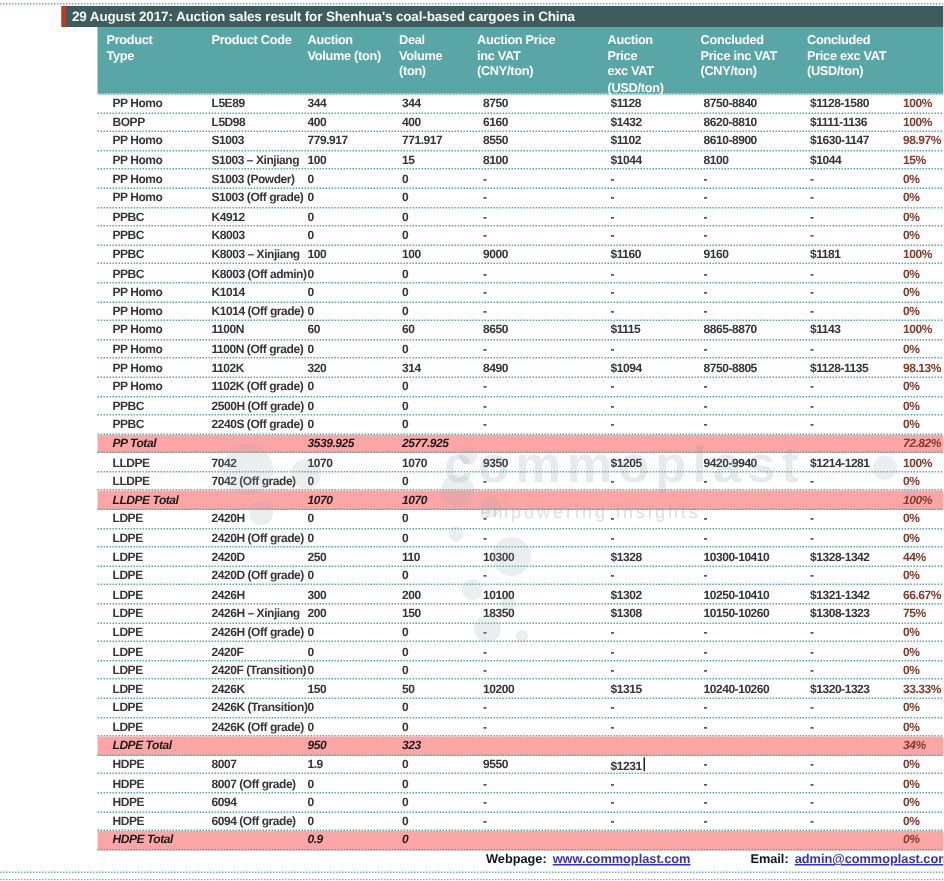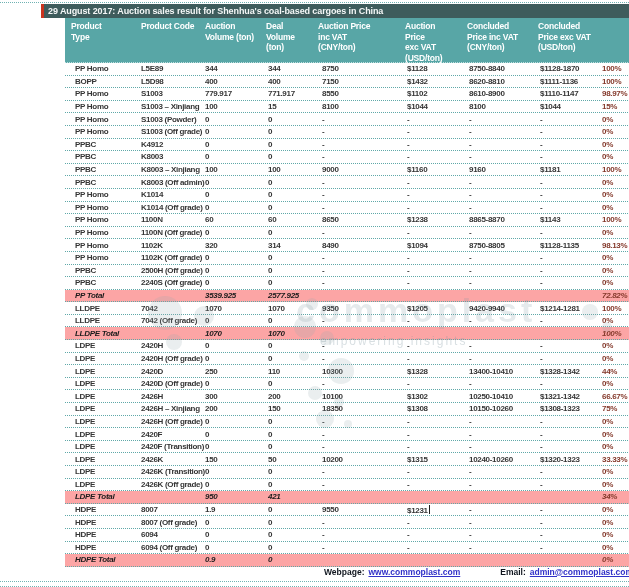--- a/index.html
+++ b/index.html
@@ -88,43 +88,43 @@
 
     <div id="tbody">
         <div class="trow grid9">
           <div class="cell c0">PP Homo</div>
           <div class="cell c1">L5E89</div>
           <div class="cell c2">344</div>
           <div class="cell c3">344</div>
           <div class="cell c4">8750</div>
           <div class="cell c5">$1128</div>
           <div class="cell c6">8750-8840</div>
-          <div class="cell c7">$1128-1870</div>
+          <div class="cell c7">$1128-1580</div>
           <div class="cell c8">100%</div>
         </div>
         <div class="trow grid9">
           <div class="cell c0">BOPP</div>
           <div class="cell c1">L5D98</div>
           <div class="cell c2">400</div>
           <div class="cell c3">400</div>
-          <div class="cell c4">7150</div>
+          <div class="cell c4">6160</div>
           <div class="cell c5">$1432</div>
           <div class="cell c6">8620-8810</div>
           <div class="cell c7">$1111-1136</div>
           <div class="cell c8">100%</div>
         </div>
         <div class="trow grid9">
           <div class="cell c0">PP Homo</div>
           <div class="cell c1">S1003</div>
           <div class="cell c2">779.917</div>
           <div class="cell c3">771.917</div>
           <div class="cell c4">8550</div>
           <div class="cell c5">$1102</div>
           <div class="cell c6">8610-8900</div>
-          <div class="cell c7">$1110-1147</div>
+          <div class="cell c7">$1630-1147</div>
           <div class="cell c8">98.97%</div>
         </div>
         <div class="trow grid9">
           <div class="cell c0">PP Homo</div>
           <div class="cell c1">S1003 – Xinjiang</div>
           <div class="cell c2">100</div>
           <div class="cell c3">15</div>
           <div class="cell c4">8100</div>
           <div class="cell c5">$1044</div>
           <div class="cell c6">8100</div>
@@ -218,21 +218,21 @@
           <div class="cell c6">-</div>
           <div class="cell c7">-</div>
           <div class="cell c8">0%</div>
         </div>
         <div class="trow grid9">
           <div class="cell c0">PP Homo</div>
           <div class="cell c1">1100N</div>
           <div class="cell c2">60</div>
           <div class="cell c3">60</div>
           <div class="cell c4">8650</div>
-          <div class="cell c5">$1238</div>
+          <div class="cell c5">$1115</div>
           <div class="cell c6">8865-8870</div>
           <div class="cell c7">$1143</div>
           <div class="cell c8">100%</div>
         </div>
         <div class="trow grid9">
           <div class="cell c0">PP Homo</div>
           <div class="cell c1">1100N (Off grade)</div>
           <div class="cell c2">0</div>
           <div class="cell c3">0</div>
           <div class="cell c4">-</div>
@@ -351,21 +351,21 @@
           <div class="cell c7">-</div>
           <div class="cell c8">0%</div>
         </div>
         <div class="trow grid9">
           <div class="cell c0">LDPE</div>
           <div class="cell c1">2420D</div>
           <div class="cell c2">250</div>
           <div class="cell c3">110</div>
           <div class="cell c4">10300</div>
           <div class="cell c5">$1328</div>
-          <div class="cell c6">13400-10410</div>
+          <div class="cell c6">10300-10410</div>
           <div class="cell c7">$1328-1342</div>
           <div class="cell c8">44%</div>
         </div>
         <div class="trow grid9">
           <div class="cell c0">LDPE</div>
           <div class="cell c1">2420D (Off grade)</div>
           <div class="cell c2">0</div>
           <div class="cell c3">0</div>
           <div class="cell c4">-</div>
           <div class="cell c5">-</div>
@@ -458,21 +458,21 @@
           <div class="cell c4">-</div>
           <div class="cell c5">-</div>
           <div class="cell c6">-</div>
           <div class="cell c7">-</div>
           <div class="cell c8">0%</div>
         </div>
         <div class="trow grid9 total">
           <div class="cell c0">LDPE Total</div>
           <div class="cell c1"></div>
           <div class="cell c2">950</div>
-          <div class="cell c3">421</div>
+          <div class="cell c3">323</div>
           <div class="cell c4"></div>
           <div class="cell c5"></div>
           <div class="cell c6"></div>
           <div class="cell c7"></div>
           <div class="cell c8">34%</div>
         </div>
         <div class="trow grid9">
           <div class="cell c0">HDPE</div>
           <div class="cell c1">8007</div>
           <div class="cell c2">1.9</div>

